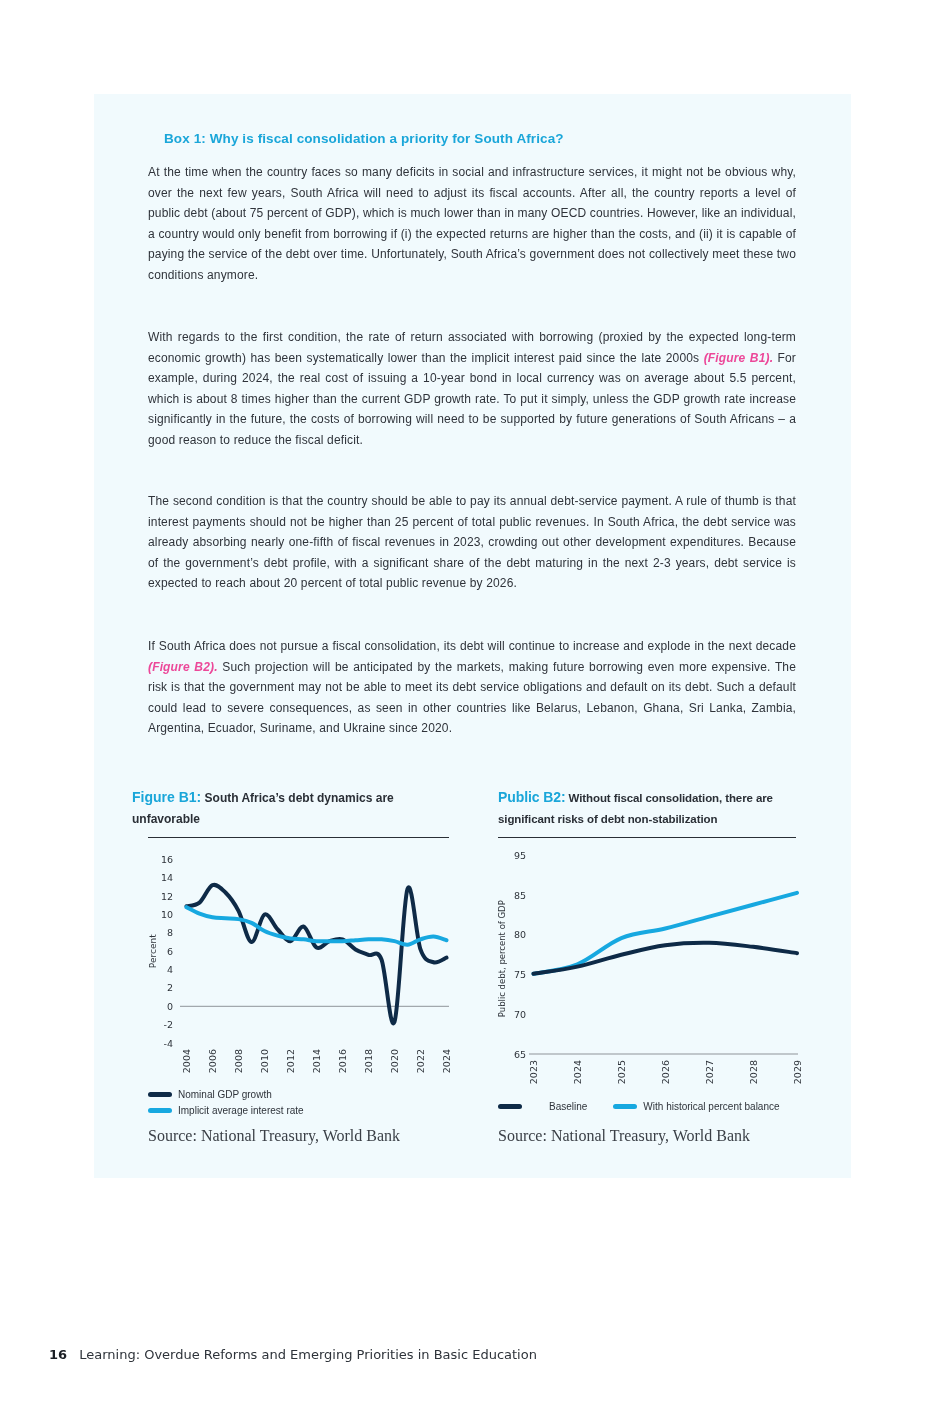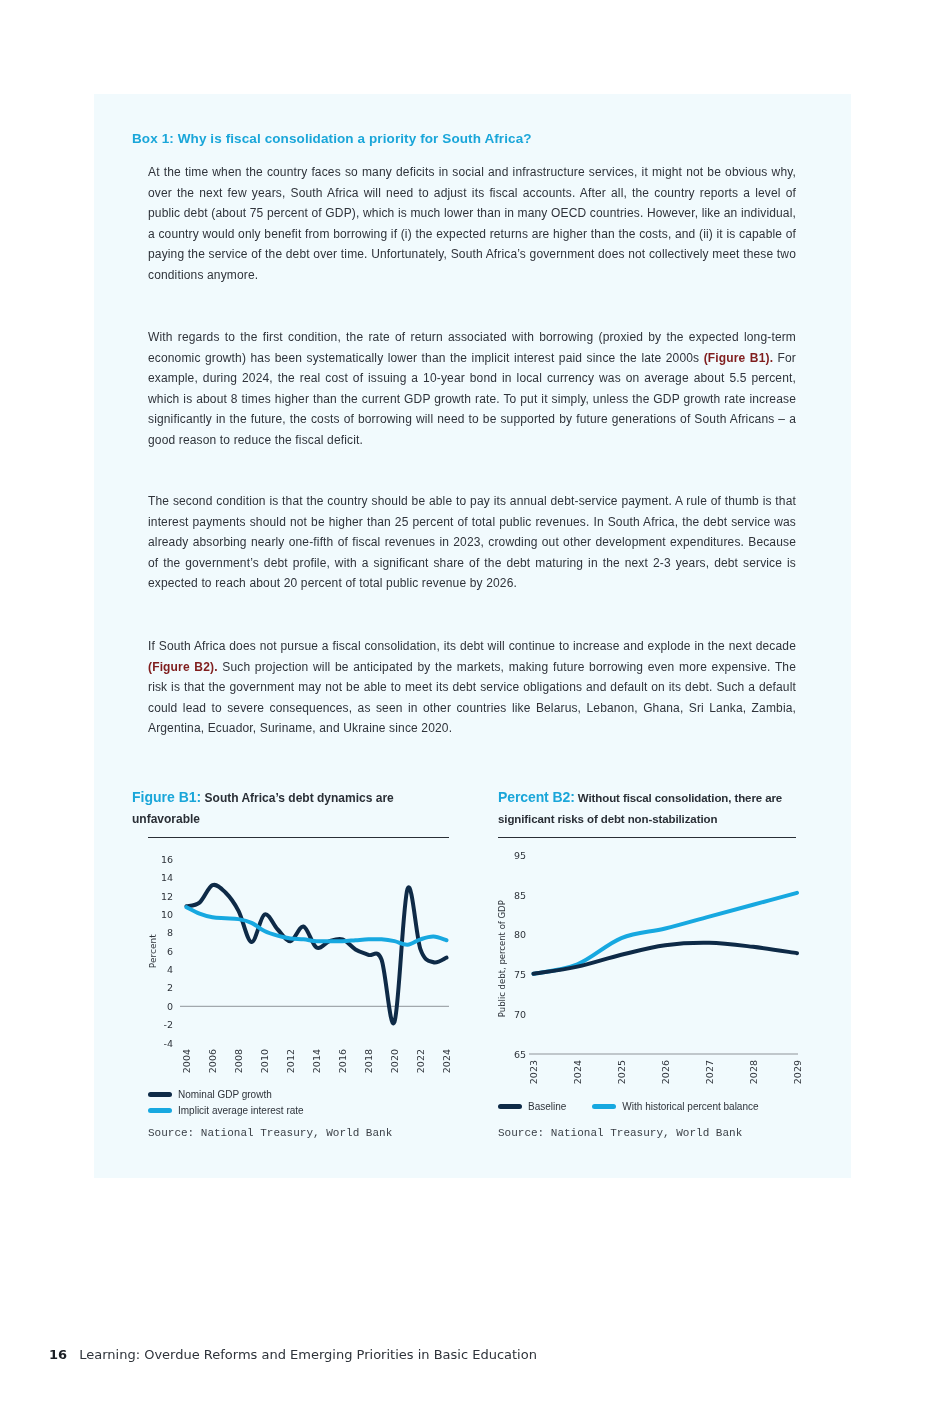--- a/index.html
+++ b/index.html
@@ -1,28 +1,28 @@
 <!DOCTYPE html>
 <html><head>
 <meta charset="utf-8">
 <style>
   html, body { margin: 0; padding: 0; }
   body { width: 945px; height: 1403px; background: #ffffff; position: relative; font-family: "DejaVu Sans", sans-serif; color: #2b2f36; overflow: hidden; }
   .box { position: absolute; left: 94px; top: 94px; width: 757px; height: 1084px; background: #f1fafd; }
-  .box-title { position: absolute; left: 132px; top: 131px; font-family: "Liberation Sans", sans-serif; font-weight: bold; font-size: 13.5px; color: #1aa6d9; letter-spacing: 0.1px; }
+  .box-title { position: absolute; left: 164px; top: 131px; font-family: "Liberation Sans", sans-serif; font-weight: bold; font-size: 13.5px; color: #1aa6d9; letter-spacing: 0.1px; }
   .para { position: absolute; left: 148px; width: 648px; font-family: "Liberation Sans", sans-serif; font-size: 12px; line-height: 20.6px; color: #2f333a; text-align: justify; letter-spacing: 0.15px; }
-  .para b { color: #7f1d1d; }
+  .para b { color: #ec4899; font-style: italic; }
   .fig-title { position: absolute; width: 300px; font-family: "Liberation Sans", sans-serif; font-size: 12px; line-height: 21px; color: #2a2f36; font-weight: bold; }
   .fig-title .lead { color: #1aa6d9; font-size: 14px; }
   .fig-rule { position: absolute; height: 1px; background: #2a2f36; }
   svg text { font-family: "DejaVu Sans", sans-serif; }
   .legend { position: absolute; font-family: "Liberation Sans", sans-serif; font-size: 10px; color: #2e333a; }
   .legend-item { display: flex; align-items: center; height: 16px; }
   .swatch { width: 24px; height: 5px; border-radius: 3px; margin-right: 6px; }
-  .source { position: absolute; font-family: Liberation Mono, monospace; font-size: 11px; color: #3b4047; }
+  .source { position: absolute; font-family: Liberation Serif, serif; font-size: 16px; color: #3b4047; }
   .footer { position: absolute; left: 49px; top: 1347px; font-family: "DejaVu Sans", sans-serif; font-size: 13px; color: #2e333a; }
   .footer .page { font-weight: bold; margin-right: 8px; color: #1b1f25; }
 </style>
 </head>
 <body>
 
 <div class="box"></div>
 
 <div class="box-title">Box 1: Why is fiscal consolidation a priority for South Africa?</div>
 
@@ -80,21 +80,21 @@
     <span>Nominal GDP growth</span>
   </div>
   <div class="legend-item">
     <span class="swatch" style="background:#17a8e0"></span>
     <span>Implicit average interest rate</span>
   </div>
 </div>
 <div class="source" style="left:148px; top:1127px;">Source: National Treasury, World Bank</div>
 
 <div class="fig-title" style="left:498px; top:787px; width:300px; font-size:11.5px; letter-spacing:-0.1px;">
-  <span class="lead">Percent B2:</span>
+  <span class="lead">Public B2:</span>
   <span>Without fiscal consolidation, there are significant risks of debt non-stabilization</span>
 </div>
 <div class="fig-rule" style="left:498px; top:837px; width:298px;"></div>
 
 <svg id="chart-b2" style="position:absolute; left:490px; top:840px;" width="320" height="250">
     <text x="36" y="19" text-anchor="end" font-size="9.5" fill="#2e333a">95</text>
     <text x="36" y="58.7" text-anchor="end" font-size="9.5" fill="#2e333a">85</text>
     <text x="36" y="98.4" text-anchor="end" font-size="9.5" fill="#2e333a">80</text>
     <text x="36" y="138.1" text-anchor="end" font-size="9.5" fill="#2e333a">75</text>
     <text x="36" y="177.8" text-anchor="end" font-size="9.5" fill="#2e333a">70</text>
@@ -106,21 +106,21 @@
     <text x="0" y="0" font-size="9.5" fill="#2e333a" text-anchor="end" transform="translate(134.83333333333331,220) rotate(-90)">2025</text>
     <text x="0" y="0" font-size="9.5" fill="#2e333a" text-anchor="end" transform="translate(178.75,220) rotate(-90)">2026</text>
     <text x="0" y="0" font-size="9.5" fill="#2e333a" text-anchor="end" transform="translate(222.66666666666666,220) rotate(-90)">2027</text>
     <text x="0" y="0" font-size="9.5" fill="#2e333a" text-anchor="end" transform="translate(266.58333333333337,220) rotate(-90)">2028</text>
     <text x="0" y="0" font-size="9.5" fill="#2e333a" text-anchor="end" transform="translate(310.5,220) rotate(-90)">2029</text>
     <path d="M43.5,133.80600000000004 C50.81944444444444,132.21800000000005 72.77777777777777,130.23300000000003 87.41666666666666,124.27800000000003 C102.05555555555554,118.32300000000004 116.69444444444443,104.03100000000003 131.33333333333331,98.07600000000004 C145.9722222222222,92.12100000000004 160.61111111111111,92.12100000000002 175.25,88.54800000000002 C189.88888888888889,84.97500000000001 204.52777777777777,80.60800000000002 219.16666666666666,76.63800000000002 C233.80555555555554,72.66800000000002 248.44444444444449,68.69800000000002 263.08333333333337,64.72800000000002 C277.7222222222223,60.758000000000024 299.68055555555554,54.80300000000002 307,52.81800000000002" fill="none" stroke="#17a8e0" stroke-width="4" stroke-linecap="round" stroke-linejoin="round"></path>
     <path d="M43.5,133.80600000000004 C50.81944444444444,132.61500000000004 72.77777777777777,129.836 87.41666666666666,126.66000000000001 C102.05555555555554,123.48400000000001 116.69444444444443,118.32300000000001 131.33333333333331,114.75 C145.9722222222222,111.17699999999999 160.61111111111111,107.20699999999998 175.25,105.22199999999998 C189.88888888888889,103.23699999999998 204.52777777777777,102.57533333333333 219.16666666666666,102.84 C233.80555555555554,103.10466666666667 248.44444444444449,105.08966666666667 263.08333333333337,106.81 C277.7222222222223,108.53033333333333 299.68055555555554,112.10333333333331 307,113.16199999999998" fill="none" stroke="#0e2a47" stroke-width="4" stroke-linecap="round" stroke-linejoin="round"></path>
   </svg>
 
 <div class="legend" style="left:498px; top:1098px; display:flex;">
-  <div class="legend-item" style="margin-right:26px;">
+  <div class="legend-item" style="margin-right:26px;gap:21px;">
     <span class="swatch" style="background:#0e2a47"></span>
     <span>Baseline</span>
   </div>
   <div class="legend-item">
     <span class="swatch" style="background:#17a8e0"></span>
     <span>With historical percent balance</span>
   </div>
 </div>
 <div class="source" style="left:498px; top:1127px;">Source: National Treasury, World Bank</div>
 

